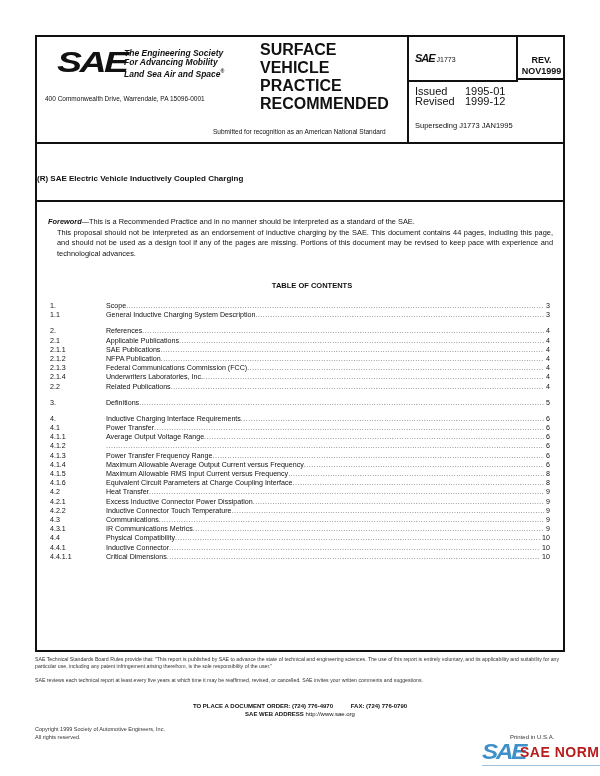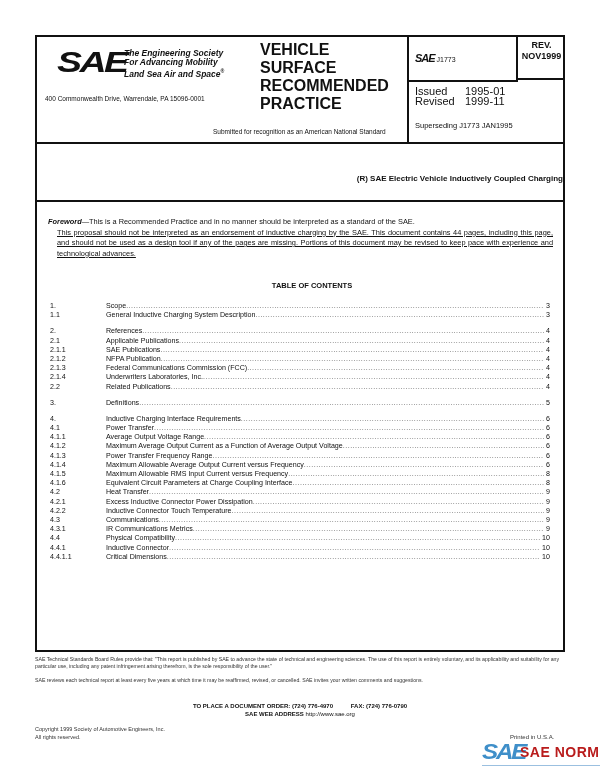--- a/index.html
+++ b/index.html
@@ -1,37 +1,37 @@
 <!DOCTYPE html>
 <html><head>
 <meta charset="utf-8">
 <style>
   html, body { margin:0; padding:0; background:#ffffff; }
   body { width:600px; height:776px; position:relative; overflow:hidden; font-family:"Liberation Sans", sans-serif; color:#111; }
   .box { position:absolute; left:35px; top:35px; width:526px; height:613px; border:2px solid #111; }
   .hdr { position:absolute; left:0; top:0; width:526px; height:105px; border-bottom:2px solid #111; }
   .hdr-right { position:absolute; left:370px; top:0; width:156px; height:105px; border-left:2px solid #111; }
   .num-cell { position:absolute; left:0; top:0; width:107px; height:43px; border-bottom:2px solid #111; border-right:2px solid #111; }
-  .rev-cell { position:absolute; left:109px; top:0; width:47px; height:43px; border-bottom:2px solid #111; text-align:center; font-weight:bold; font-size:9px; line-height:11px; padding-top:3px; box-sizing:border-box; }
+  .rev-cell { position:absolute; left:109px; top:0; width:47px; height:43px; border-bottom:2px solid #111; text-align:center; font-weight:bold; font-size:9px; line-height:11px; padding-top:18px; box-sizing:border-box; }
   .logo-big { position:absolute; left:20px; top:10px; font-family:"Liberation Sans", sans-serif; font-weight:bold; font-style:italic; font-size:30px; letter-spacing:-2px; line-height:30px; transform:scaleX(1.25); transform-origin:left; }
   .tagline { position:absolute; left:87px; top:12px; font-size:8.5px; font-style:italic; font-weight:bold; line-height:9px; }
   .intl { position:absolute; left:8px; top:40px; font-size:12px; font-style:italic; font-weight:bold; letter-spacing:10.5px; }
   .addr { position:absolute; left:8px; top:58px; font-size:6.5px; }
   .svrp { position:absolute; left:223px; top:4px; font-size:16px; font-weight:bold; line-height:18px; }
   .submitted { position:absolute; left:176px; top:91px; font-size:6.5px; }
   .small-logo { font-weight:bold; font-style:italic; font-size:11px; letter-spacing:-1px; }
   .jnum { position:absolute; left:6px; top:15px; font-size:7px; }
   .issued { position:absolute; left:6px; top:49px; font-size:11px; line-height:10px; }
   .issued span { display:inline-block; }
   .issued .lbl { width:50px; }
   .supersede { position:absolute; left:6px; top:84px; font-size:7.5px; }
   .title-band { position:absolute; left:0; top:107px; width:526px; height:56px; border-bottom:2px solid #111; }
-  .doc-title { position:absolute; left:0; width:100%; top:30px; text-align:right; font-size:8px; font-weight:bold; }
+  .doc-title { position:absolute; left:0; width:100%; top:30px; text-align:left; font-size:8px; font-weight:bold; }
   .foreword { position:absolute; left:11px; top:180px; width:505px; font-size:7.4px; line-height:10.5px; text-align:justify; }
-  .foreword .cont { padding-left:9px; display:block;text-decoration:underline; }
+  .foreword .cont { padding-left:9px; display:block; }
   .foreword b { font-style:italic; }
   .toc-title { position:absolute; left:0; width:100%; top:244px; text-align:center; font-weight:bold; font-size:7.5px;padding-left:12px; }
   .toc { position:absolute; left:13px; top:265px; width:500px; font-size:7.1px; }
   .toc-row { display:flex; height:9.2px; line-height:9.2px; white-space:nowrap; }
   .toc-row.gap { margin-top:7px; }
   .toc-num { width:56px; flex:none; }
   .toc-label { flex:none;text-align:right; }
   .toc-dots { flex:1; overflow:hidden; color:#555; }
   .toc-dots::before { content:"......................................................................................................................................................................................................................"; letter-spacing:0.5px; }
   .toc-page { flex:none; padding-left:2px; }
@@ -51,38 +51,38 @@
 <div class="box">
   <div class="hdr">
     <div class="logo-big">SAE</div>
     <div class="tagline">
       <div>The Engineering Society</div>
       <div>For Advancing Mobility</div>
       <div><span>Land Sea Air and Space</span><sup style="font-size:5px;">®</sup></div>
     </div>
     <div class="addr">400 Commonwealth Drive, Warrendale, PA 15096-0001</div>
     <div class="svrp">
+      <div>SURFACE</div>
       <div>VEHICLE</div>
-      <div>SURFACE</div>
+      <div>PRACTICE</div>
       <div>RECOMMENDED</div>
-      <div>PRACTICE</div>
     </div>
     <div class="submitted">Submitted for recognition as an American National Standard</div>
 
     <div class="hdr-right">
       <div class="num-cell">
         <div class="jnum"><span class="small-logo">SAE</span> <span>J1773</span></div>
       </div>
       <div class="rev-cell">
         <div>REV.</div>
         <div>NOV1999</div>
       </div>
       <div class="issued">
         <div><span class="lbl">Issued</span><span>1995-01</span></div>
-        <div><span class="lbl">Revised</span><span>1999-11</span></div>
+        <div><span class="lbl">Revised</span><span>1999-12</span></div>
       </div>
       <div class="supersede">Superseding J1773 JAN1995</div>
     </div>
   </div>
 
   <div class="title-band">
     <div class="doc-title">(R) SAE Electric Vehicle Inductively Coupled Charging</div>
   </div>
 
   <div class="foreword">
@@ -165,21 +165,20 @@
         <span class="toc-page">6</span>
       </div>
       <div class="toc-row">
         <span class="toc-num">4.1.1</span>
         <span class="toc-label">Average Output Voltage Range</span>
         <span class="toc-dots"></span>
         <span class="toc-page">6</span>
       </div>
       <div class="toc-row">
         <span class="toc-num">4.1.2</span>
-        <span class="toc-label">Maximum Average Output Current as a Function of Average Output Voltage</span>
         <span class="toc-dots"></span>
         <span class="toc-page">6</span>
       </div>
       <div class="toc-row">
         <span class="toc-num">4.1.3</span>
         <span class="toc-label">Power Transfer Frequency Range</span>
         <span class="toc-dots"></span>
         <span class="toc-page">6</span>
       </div>
       <div class="toc-row">

